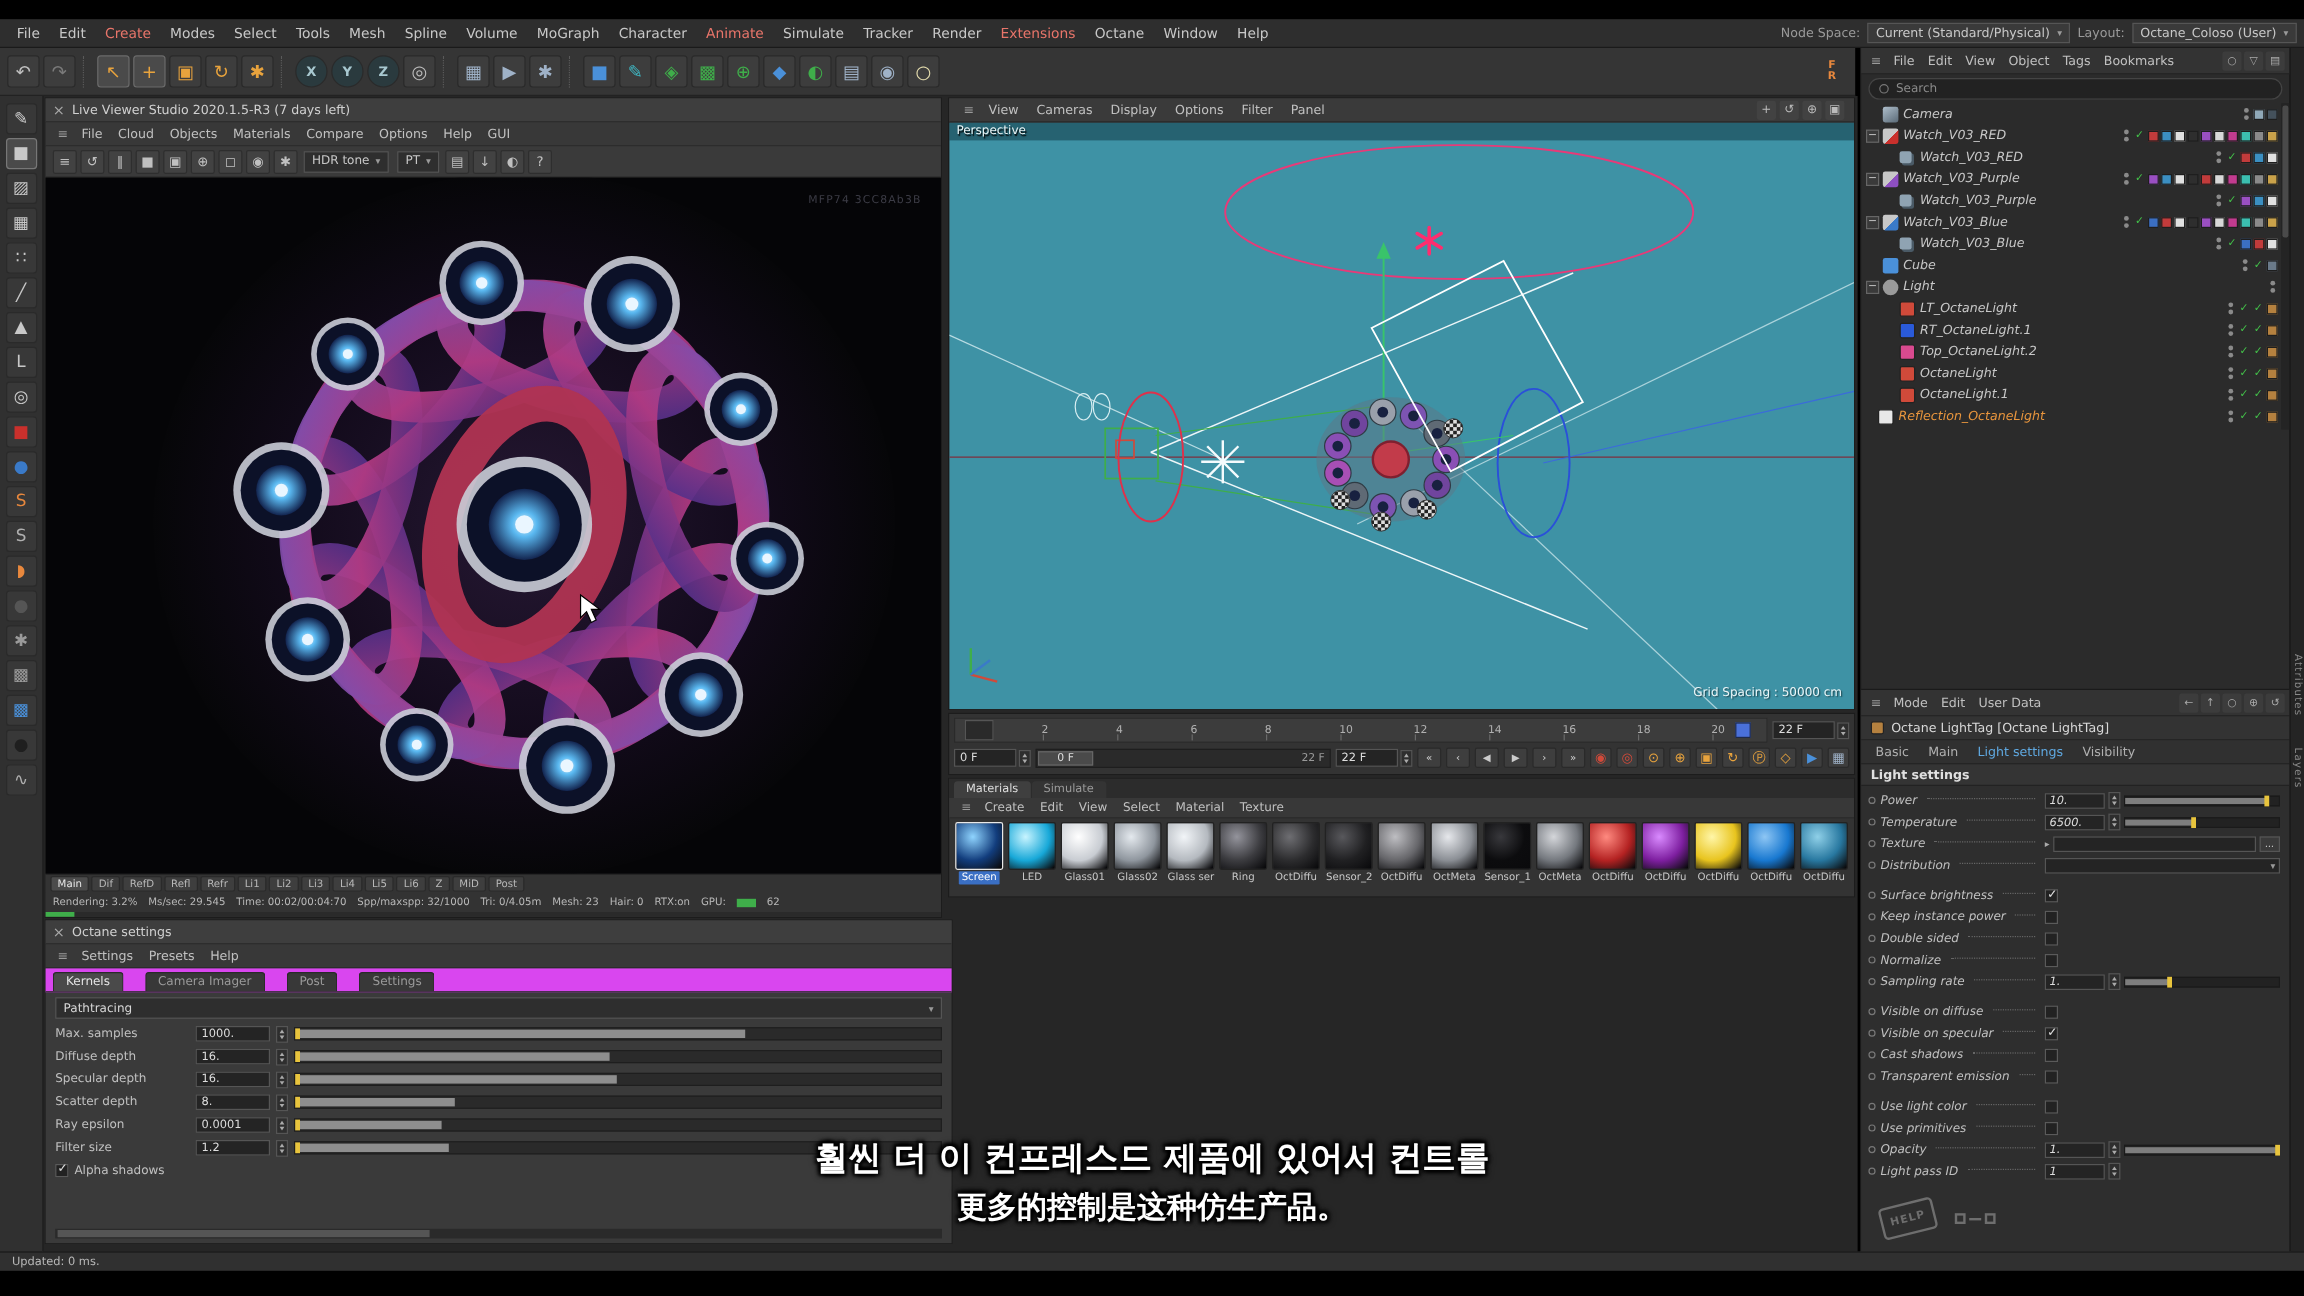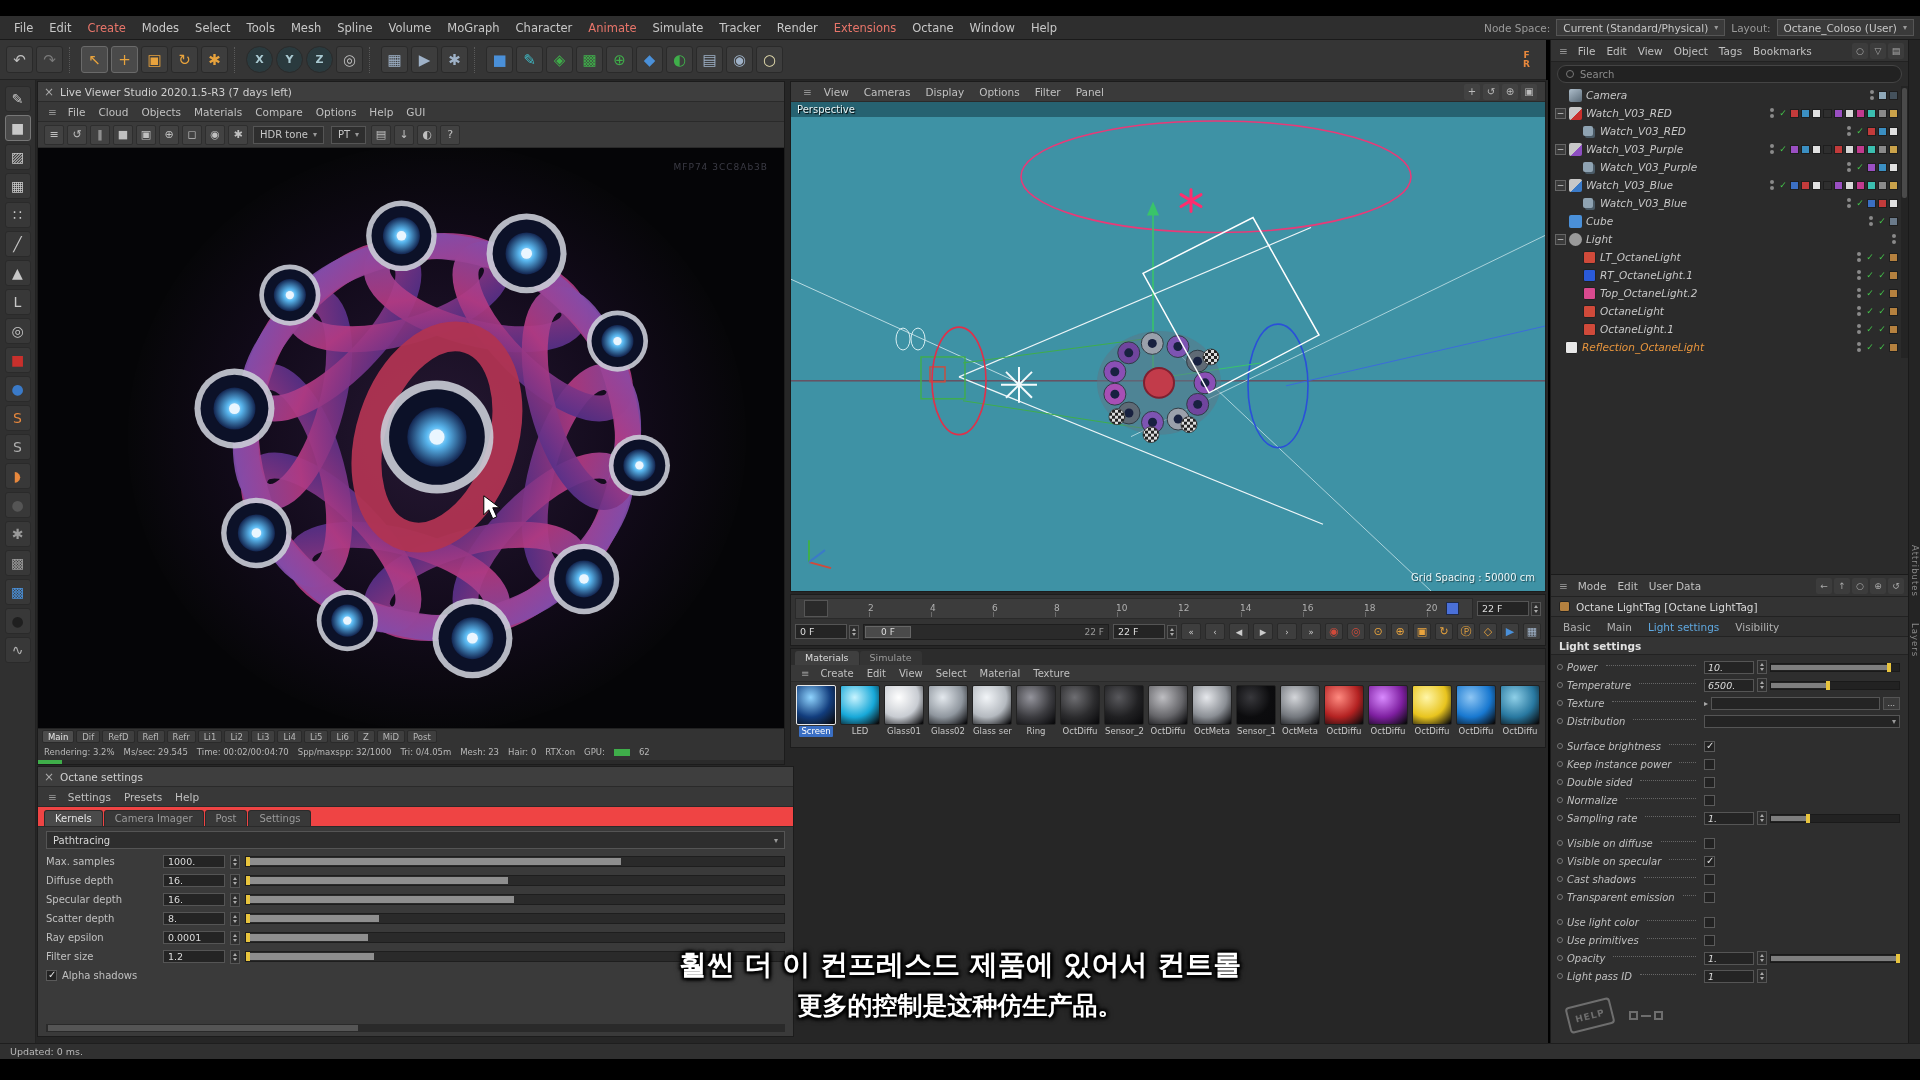--- a/index.html
+++ b/index.html
@@ -46,21 +46,21 @@
   .lv-tabs{height:16px;display:flex;align-items:center;gap:2px;padding:0 4px;background:#333;border-top:1px solid #222;flex:none;}
   .lv-tab{padding:0 5px;height:13px;line-height:12px;font-size:8.5px;color:#b8b8b8;background:#3e3e3e;border:1px solid #2a2a2a;border-radius:2px;}
   .lv-tab.active{background:#4c4c4c;color:#e8e8e8;}
   .lv-status{height:16px;display:flex;align-items:center;gap:9px;padding:0 6px;font-size:8.5px;color:#b8b8b8;background:#333;flex:none;white-space:nowrap;}
   .gpu-bar{width:16px;height:7px;background:#3fae4a;display:inline-block;}
   .lv-progress{height:4px;background:#2a2a2a;position:relative;flex:none;}
   .lv-progress-fill{position:absolute;left:0;top:0;height:4px;width:24px;background:#3fae4a;}
 
   
   #octane-win{position:absolute;left:37px;top:766px;width:757px;height:271px;background:#3a3a3a;border:1px solid #1c1c1c;display:flex;flex-direction:column;z-index:2;}
-  .oct-tabs{height:20px;display:flex;align-items:flex-end;gap:1px;padding:0 6px;background:#ef4444;border-bottom:1px solid #2a2a2a;flex:none;}
+  .oct-tabs{height:20px;display:flex;align-items:flex-end;gap:18px;padding:0 6px;background:#d946ef;border-bottom:1px solid #2a2a2a;flex:none;}
   .oct-tab{padding:2px 10px;font-size:10px;color:#9a9a9a;background:#383838;border:1px solid #2a2a2a;border-bottom:none;border-radius:3px 3px 0 0;}
   .oct-tab.active{background:#4a4a4a;color:#e4e4e4;}
   .oct-combo{margin:4px 8px 2px;height:18px;background:#2e2e2e;border:1px solid #555;display:flex;align-items:center;padding:0 6px;font-size:10px;color:#d8d8d8;flex:none;}
   .oct-combo .car{margin-left:auto;}
   #oct-rows{flex:1;padding:2px 8px;display:flex;flex-direction:column;gap:2px;}
   .oct-row{display:flex;align-items:center;height:17px;gap:5px;}
   .oct-label{width:112px;font-size:10px;color:#c0c0c0;flex:none;white-space:nowrap;}
   .oct-label.wide{width:auto;}
   .oct-field{width:62px;height:13px;background:#242424;border:1px solid #555;font-size:9.5px;color:#ddd;display:flex;align-items:center;padding:0 4px;flex:none;}
   .oct-track{flex:1;height:11px;background:#2a2a2a;border:1px solid #1e1e1e;position:relative;}

